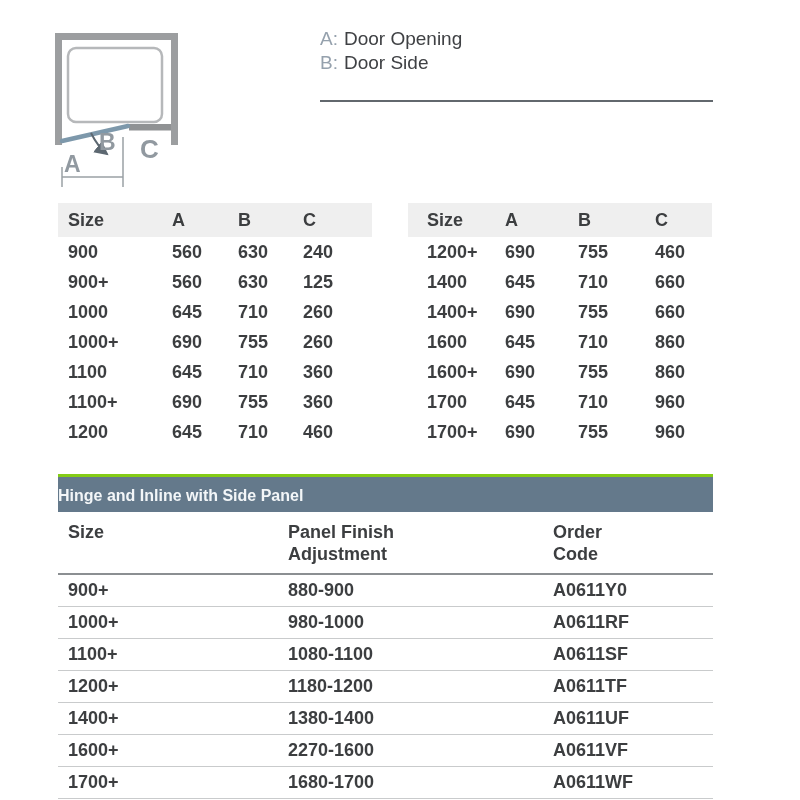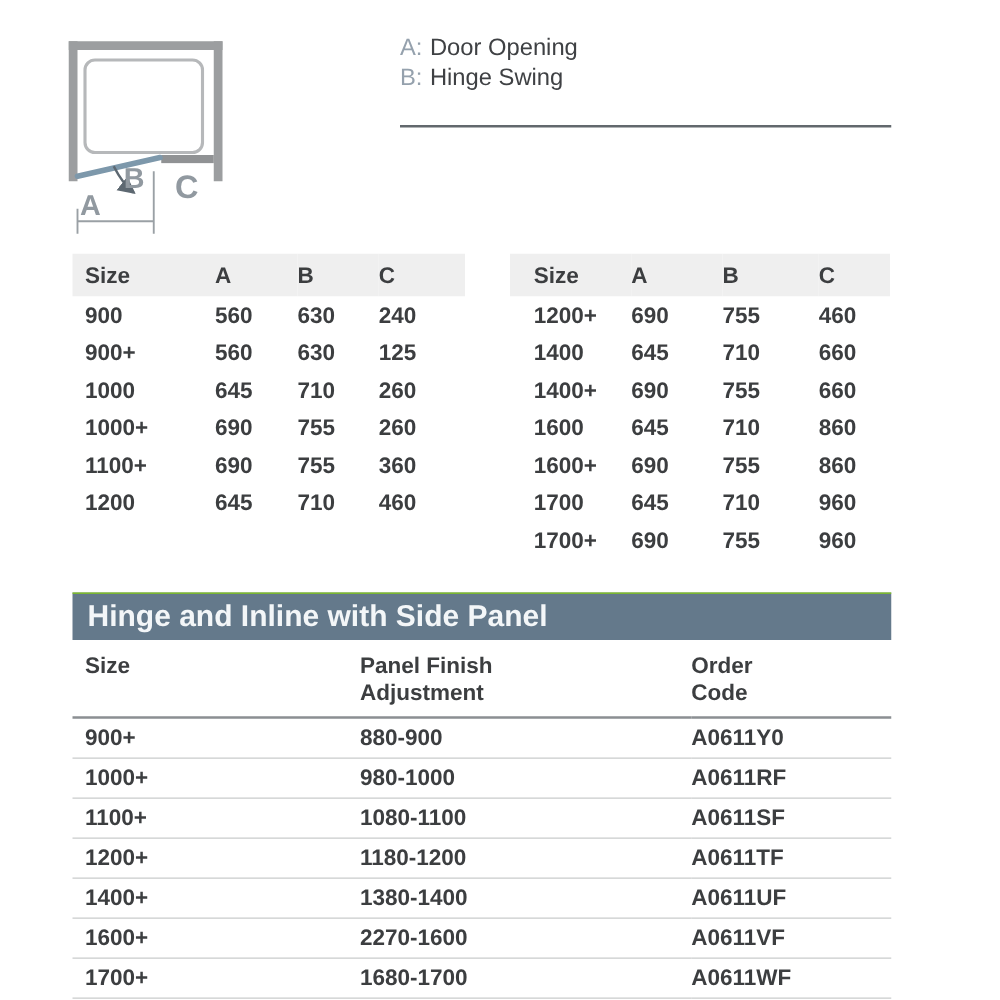--- a/index.html
+++ b/index.html
@@ -21,22 +21,22 @@
   .size-table.left{left:58px;width:314px;}
   .size-table.right{left:408px;width:304px;}
   .size-table thead tr{background:#efefef;height:34px;}
   .size-table th{text-align:left;font-weight:700;padding:0;}
   .size-table td{height:30px;padding:0;}
   .size-table.left th:first-child,.size-table.left td:first-child{padding-left:10px;}
   .size-table.right th:first-child,.size-table.right td:first-child{padding-left:19px;}
   
   .order-section{position:absolute;left:58px;top:474px;width:655px;}
   .order-title{
-    background:#64798b;border-top:1px solid #84cc16;color:#f3f6f8;
-    height:38px;line-height:38px;padding-left:12px;font-size:24px;font-weight:700;
+    background:#64798b;border-top:3px solid #84cc16;color:#f3f6f8;
+    height:38px;line-height:38px;font-size:16px;font-weight:700;
     box-sizing:border-box;
   }
   .order-table{width:655px;font-size:18px;font-weight:700;color:#3c3e40;}
   .order-table th{
     text-align:left;font-weight:700;padding:9px 0 8px 0;vertical-align:top;
     line-height:22px;border-bottom:2px solid #8b8f92;
   }
   .order-table td{height:31px;padding:0;border-bottom:1px solid #c9cbcc;}
   .order-table th:first-child,.order-table td:first-child{padding-left:10px;}
   .hdr-line{display:block;}
@@ -63,21 +63,21 @@
   <text x="19" y="147" font-size="23" font-weight="600" fill="#9199a0">A</text>
   <text x="54" y="125" font-size="23" font-weight="600" fill="#9199a0">B</text>
   <text x="95" y="133" font-size="26" font-weight="600" fill="#9199a0">C</text>
 </svg>
 
 <div class="legend">
   <div class="legend-row">
     <span class="legend-prefix">A:</span><span>Door Opening</span>
   </div>
   <div class="legend-row">
-    <span class="legend-prefix">B:</span><span>Hinge Swing</span>
+    <span class="legend-prefix">B:</span><span>Door Side</span>
   </div>
 </div>
 <div class="legend-divider"></div>
 
 <table class="size-table left">
   <colgroup>
       <col style="width:114px">
       <col style="width:66px">
       <col style="width:65px">
       <col style="width:69px">
@@ -109,20 +109,26 @@
         <td>710</td>
         <td>260</td>
       </tr>
       <tr>
         <td>1000+</td>
         <td>690</td>
         <td>755</td>
         <td>260</td>
       </tr>
       <tr>
+        <td>1100</td>
+        <td>645</td>
+        <td>710</td>
+        <td>360</td>
+      </tr>
+      <tr>
         <td>1100+</td>
         <td>690</td>
         <td>755</td>
         <td>360</td>
       </tr>
       <tr>
         <td>1200</td>
         <td>645</td>
         <td>710</td>
         <td>460</td>

